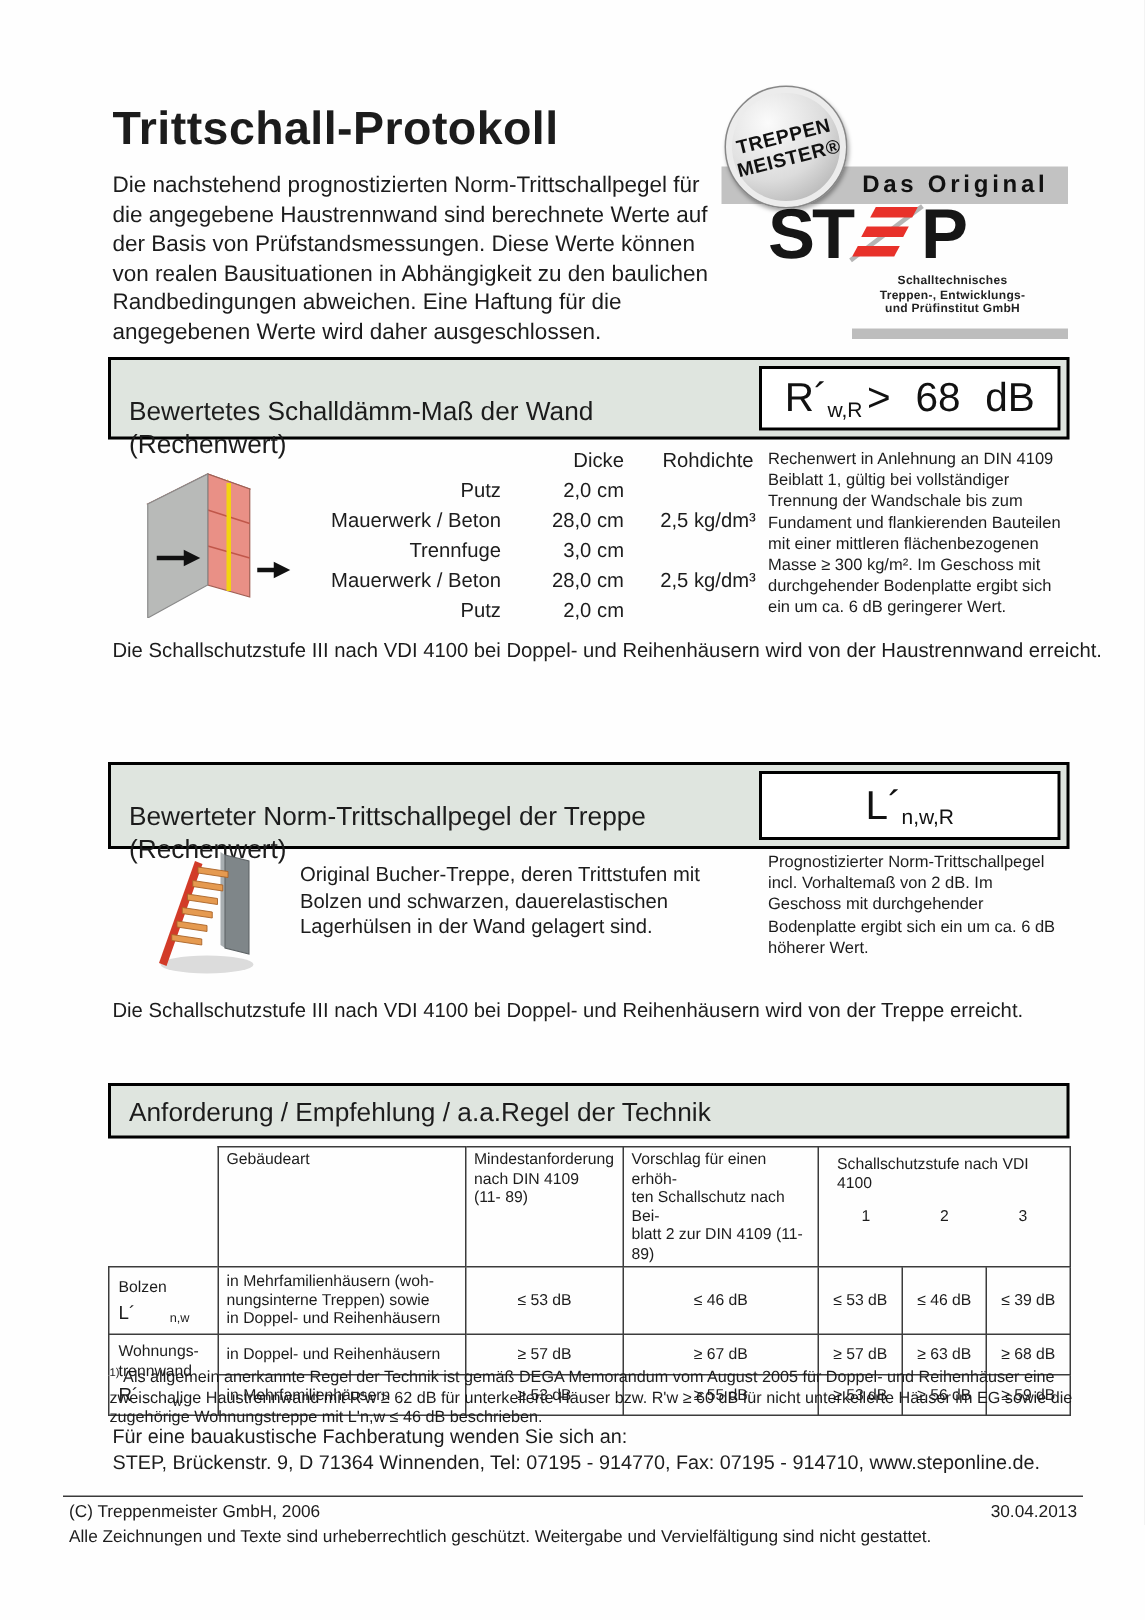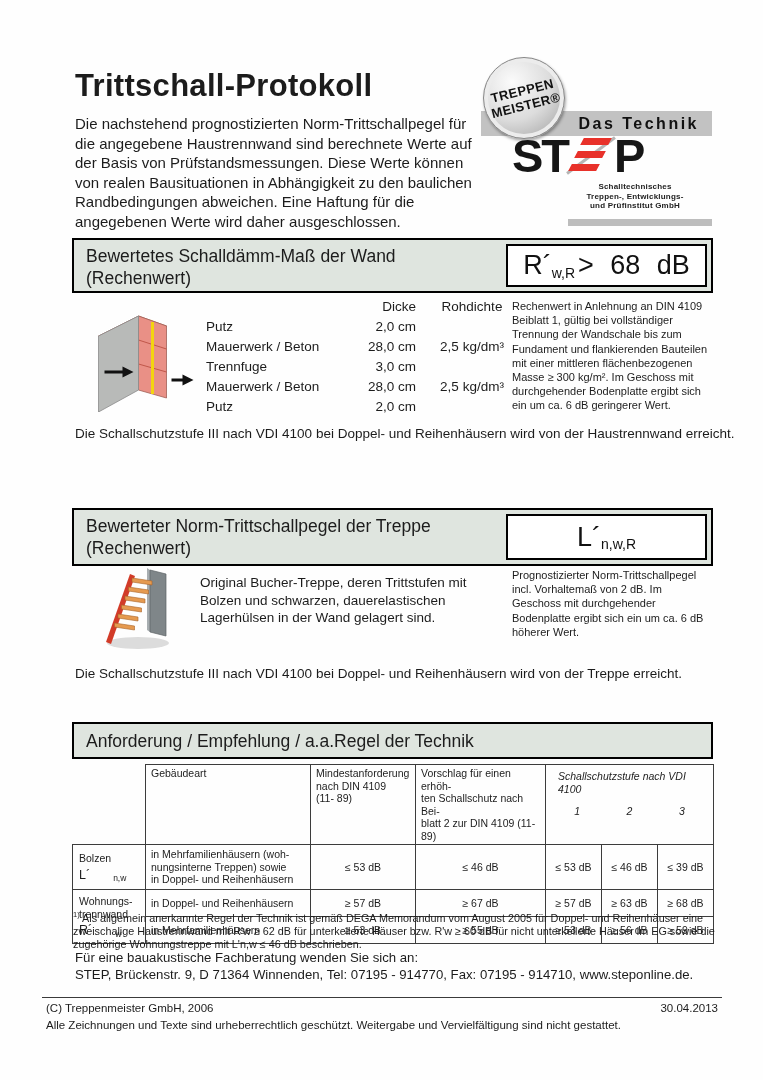--- a/index.html
+++ b/index.html
@@ -32,33 +32,33 @@
   .step-sub{margin:4px 0 0 56px;width:134px;text-align:center;font-size:8px;font-weight:bold;
             line-height:9.5px;letter-spacing:.2px;color:#222;}
   .step-underbar{position:absolute;left:568px;top:219px;width:144px;height:7px;background:#bdbdbd;}
 
   
   .secbox{position:absolute;left:72px;width:641px;background:#dfe5df;border:2px solid #000;
           box-sizing:border-box;}
   .box-wall{top:238px;height:55px;}
   .box-stair{top:508px;height:58px;}
   .box-req{top:722px;height:37px;}
-  .sec-heading{padding:5px 0 0 12px;font-size:17.5px;line-height:22px;}
+  .sec-heading{padding:23px 0 0 12px;font-size:17.5px;line-height:22px;}
   .box-req .sec-heading{padding-top:6px;}
   .valuebox{position:absolute;top:4px;right:4px;bottom:4px;width:201px;background:#fff;
             border:2px solid #000;box-sizing:border-box;display:flex;align-items:center;
             justify-content:center;font-size:27px;color:#111;}
   .vsub{font-size:14px;position:relative;top:7px;}
   .vrest{margin-left:3px;word-spacing:9px;}
 
   
   .wall-art{position:absolute;left:92px;top:300px;}
   .walltable{position:absolute;left:206px;top:296px;border-spacing:0;font-size:13.5px;}
   .walltable td{padding:0;height:20px;}
-  .wt-layer{width:128px;text-align:left;}
+  .wt-layer{width:128px;text-align:right;}
   .wt-dicke{width:82px;text-align:right;}
   .wt-dens{width:112px;text-align:center;}
   .sidenote{position:absolute;width:199px;font-size:11px;line-height:14.2px;}
   .note-wall{left:512px;top:299px;}
   .note-stair{left:512px;top:568px;}
   .conclusion{position:absolute;left:75px;font-size:13.5px;}
   .conc-wall{top:426px;} .conc-stair{top:666px;}
 
   
   .stairs-art{position:absolute;left:98px;top:566px;}
@@ -71,21 +71,21 @@
             text-align:left;vertical-align:top;box-sizing:border-box;}
   .reqtable .corner{border:none;}
   .reqtable .hrow th{height:43px;}
   .reqtable .r1 td{height:45px;}
   .reqtable .r2 td,.reqtable .r3 td{height:27px;}
   .reqtable .val{text-align:center;vertical-align:middle;}
   .reqtable .geb{vertical-align:middle;}
   .reqtable .lbl{vertical-align:middle;padding-left:6px;}
   .lbl .sym{margin-top:4px;font-size:12.5px;}
   .tsub{font-size:8.5px;position:relative;top:2.5px;padding-left:23px;}
-  .th-sss{padding:0;font-style:italic;}
+  .th-sss{padding:0;}
   .sss-title{padding:3px 0 0 7px;}
   .sss-nums{display:flex;margin-top:10px;}
   .sss-nums span{flex:1;text-align:center;}
 
   .footnote{position:absolute;left:73px;top:908px;width:643px;font-size:10.8px;line-height:13.2px;}
   .footnote sup{font-size:7.5px;}
   .contact1{position:absolute;left:75px;top:950px;font-size:13.2px;}
   .contact2{position:absolute;left:75px;top:967px;font-size:13.2px;}
   .footer-rule{position:absolute;left:42px;top:997px;width:680px;border-top:1.5px solid #3a3a3a;}
   .footer-row{position:absolute;left:46px;top:1002px;width:672px;display:flex;
@@ -94,21 +94,21 @@
 </style>
 </head>
 <body>
 
 <div class="page">
 
   <div class="title">Trittschall-Protokoll</div>
   <div class="intro">Die nachstehend prognostizierten Norm-Trittschallpegel für die angegebene Haustrennwand sind berechnete Werte auf der Basis von Prüfstandsmessungen. Diese Werte können von realen Bausituationen in Abhängigkeit zu den baulichen Randbedingungen abweichen. Eine Haftung für die angegebenen Werte wird daher ausgeschlossen.</div>
 
   <div class="tagline-bar">
-    <span class="tagline">Das Technik</span>
+    <span class="tagline">Das Original</span>
   </div>
   <div class="badge">
     <div class="badge-text">
       <div>TREPPEN</div>
       <div>MEISTER®</div>
     </div>
   </div>
   <div class="step-logo">
     <div class="step-row">
       <span class="step-st">ST</span>

